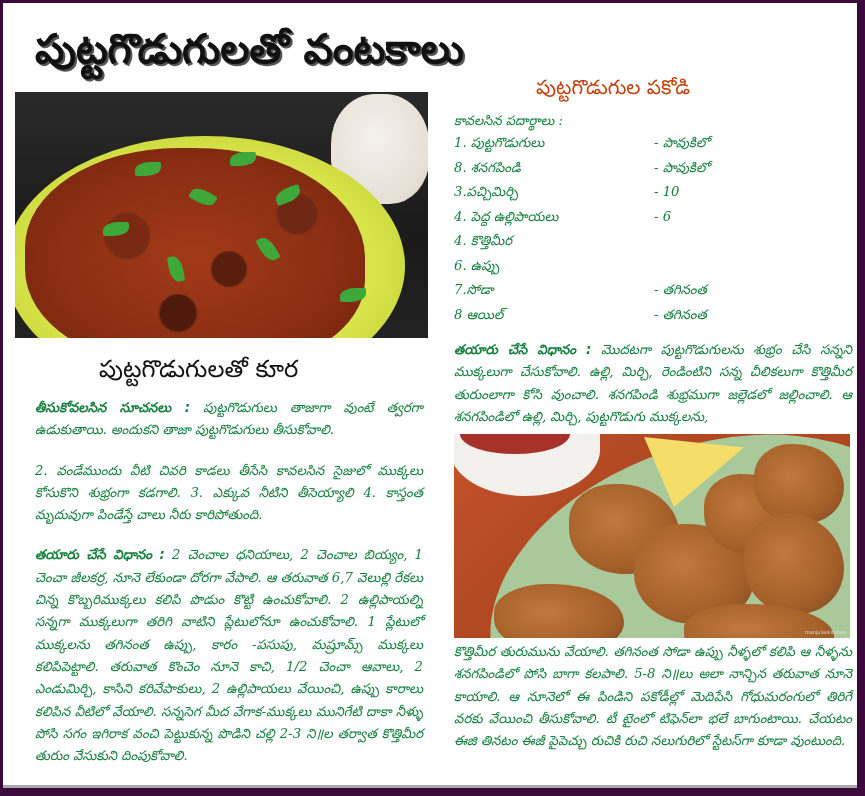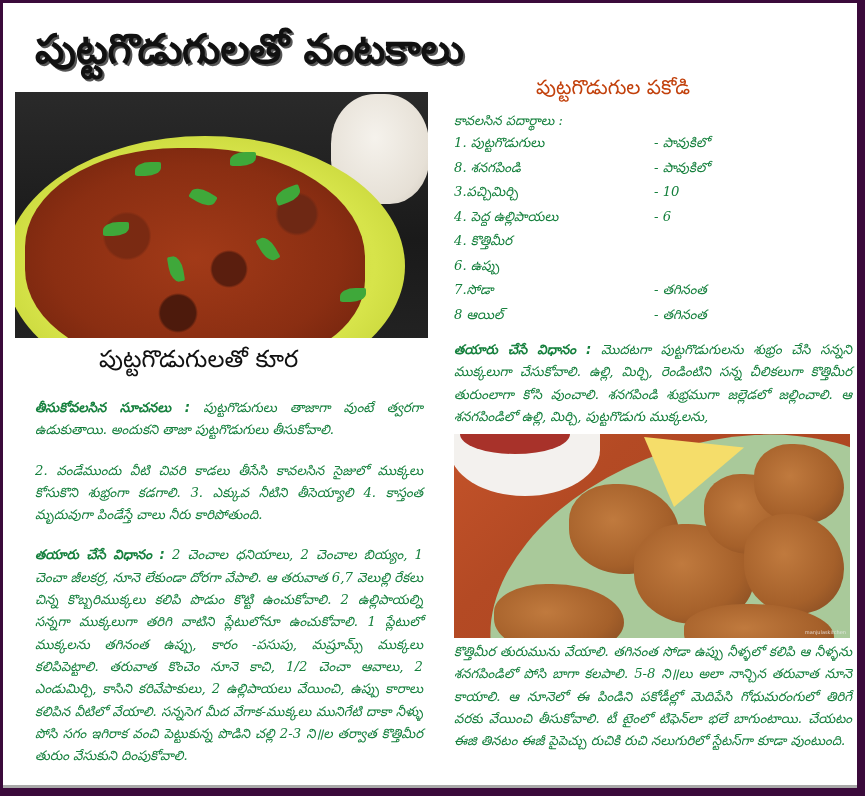--- a/index.html
+++ b/index.html
@@ -81,21 +81,21 @@
   }
   .pakoda-photo .fritter {
     position: absolute; border-radius: 40% 55% 45% 50%;
     background: radial-gradient(ellipse at 40% 40%, #c07a3e 0%, #a5602a 60%, #7c4520 100%);
   }
   .pakoda-photo .credit {
     position: absolute; right: 4px; bottom: 3px; font-size: 5px; color: #eee; opacity: .8;
   }
 
   .section-title {
-    position: absolute; left: 96px; top: 342px; font-size: 24px; white-space: nowrap;
+    position: absolute; left: 96px; top: 352px; font-size: 24px; white-space: nowrap;
   }
 
   .text {
     font-family: "DejaVu Serif", serif; font-size: 13.2px; line-height: 22.3px; color: #15803d; font-style: italic;
   }
   .text b { font-family: "DejaVu Sans", sans-serif; font-weight: bold; }
 
   .curry-body {
     position: absolute; left: 14px; top: 376px; width: 424px; text-align: justify;
   }

